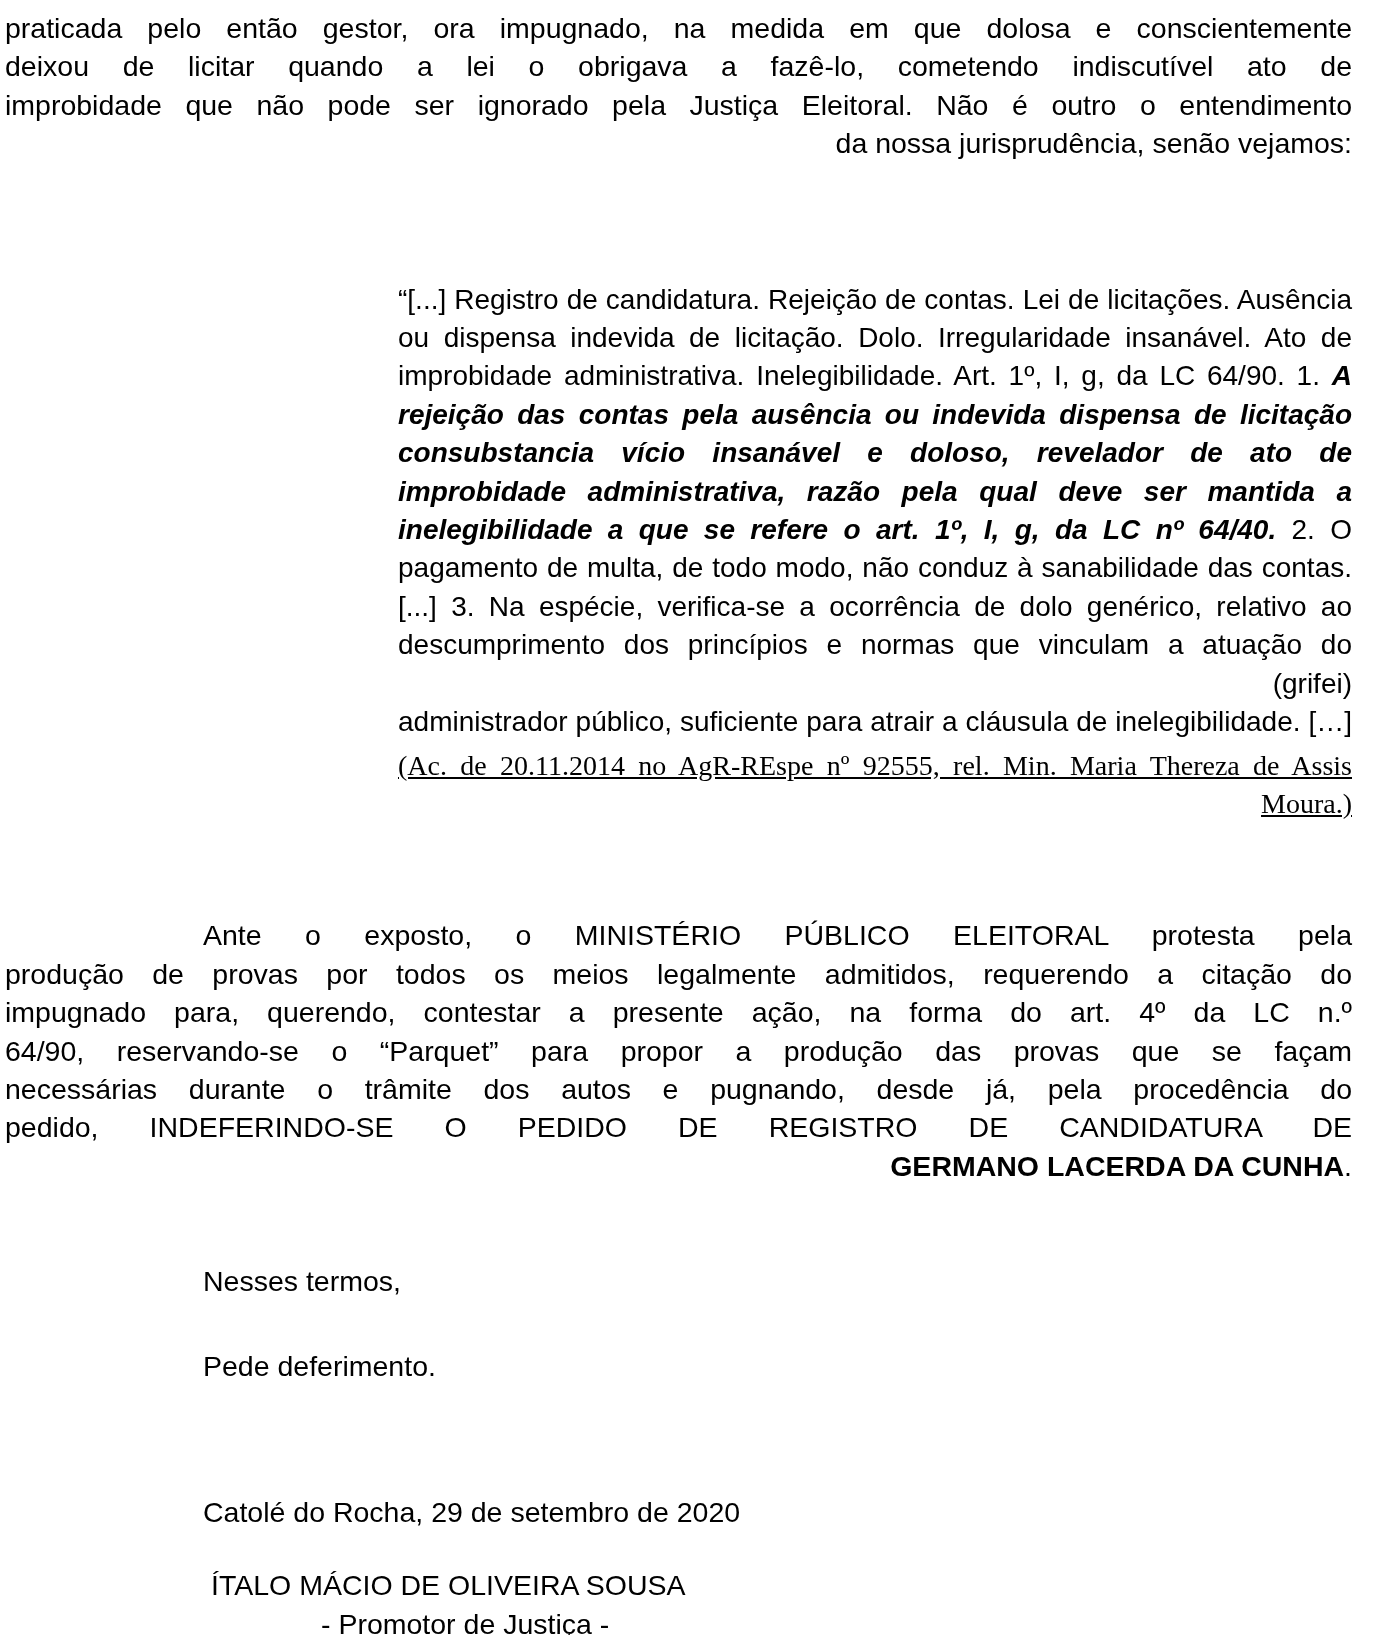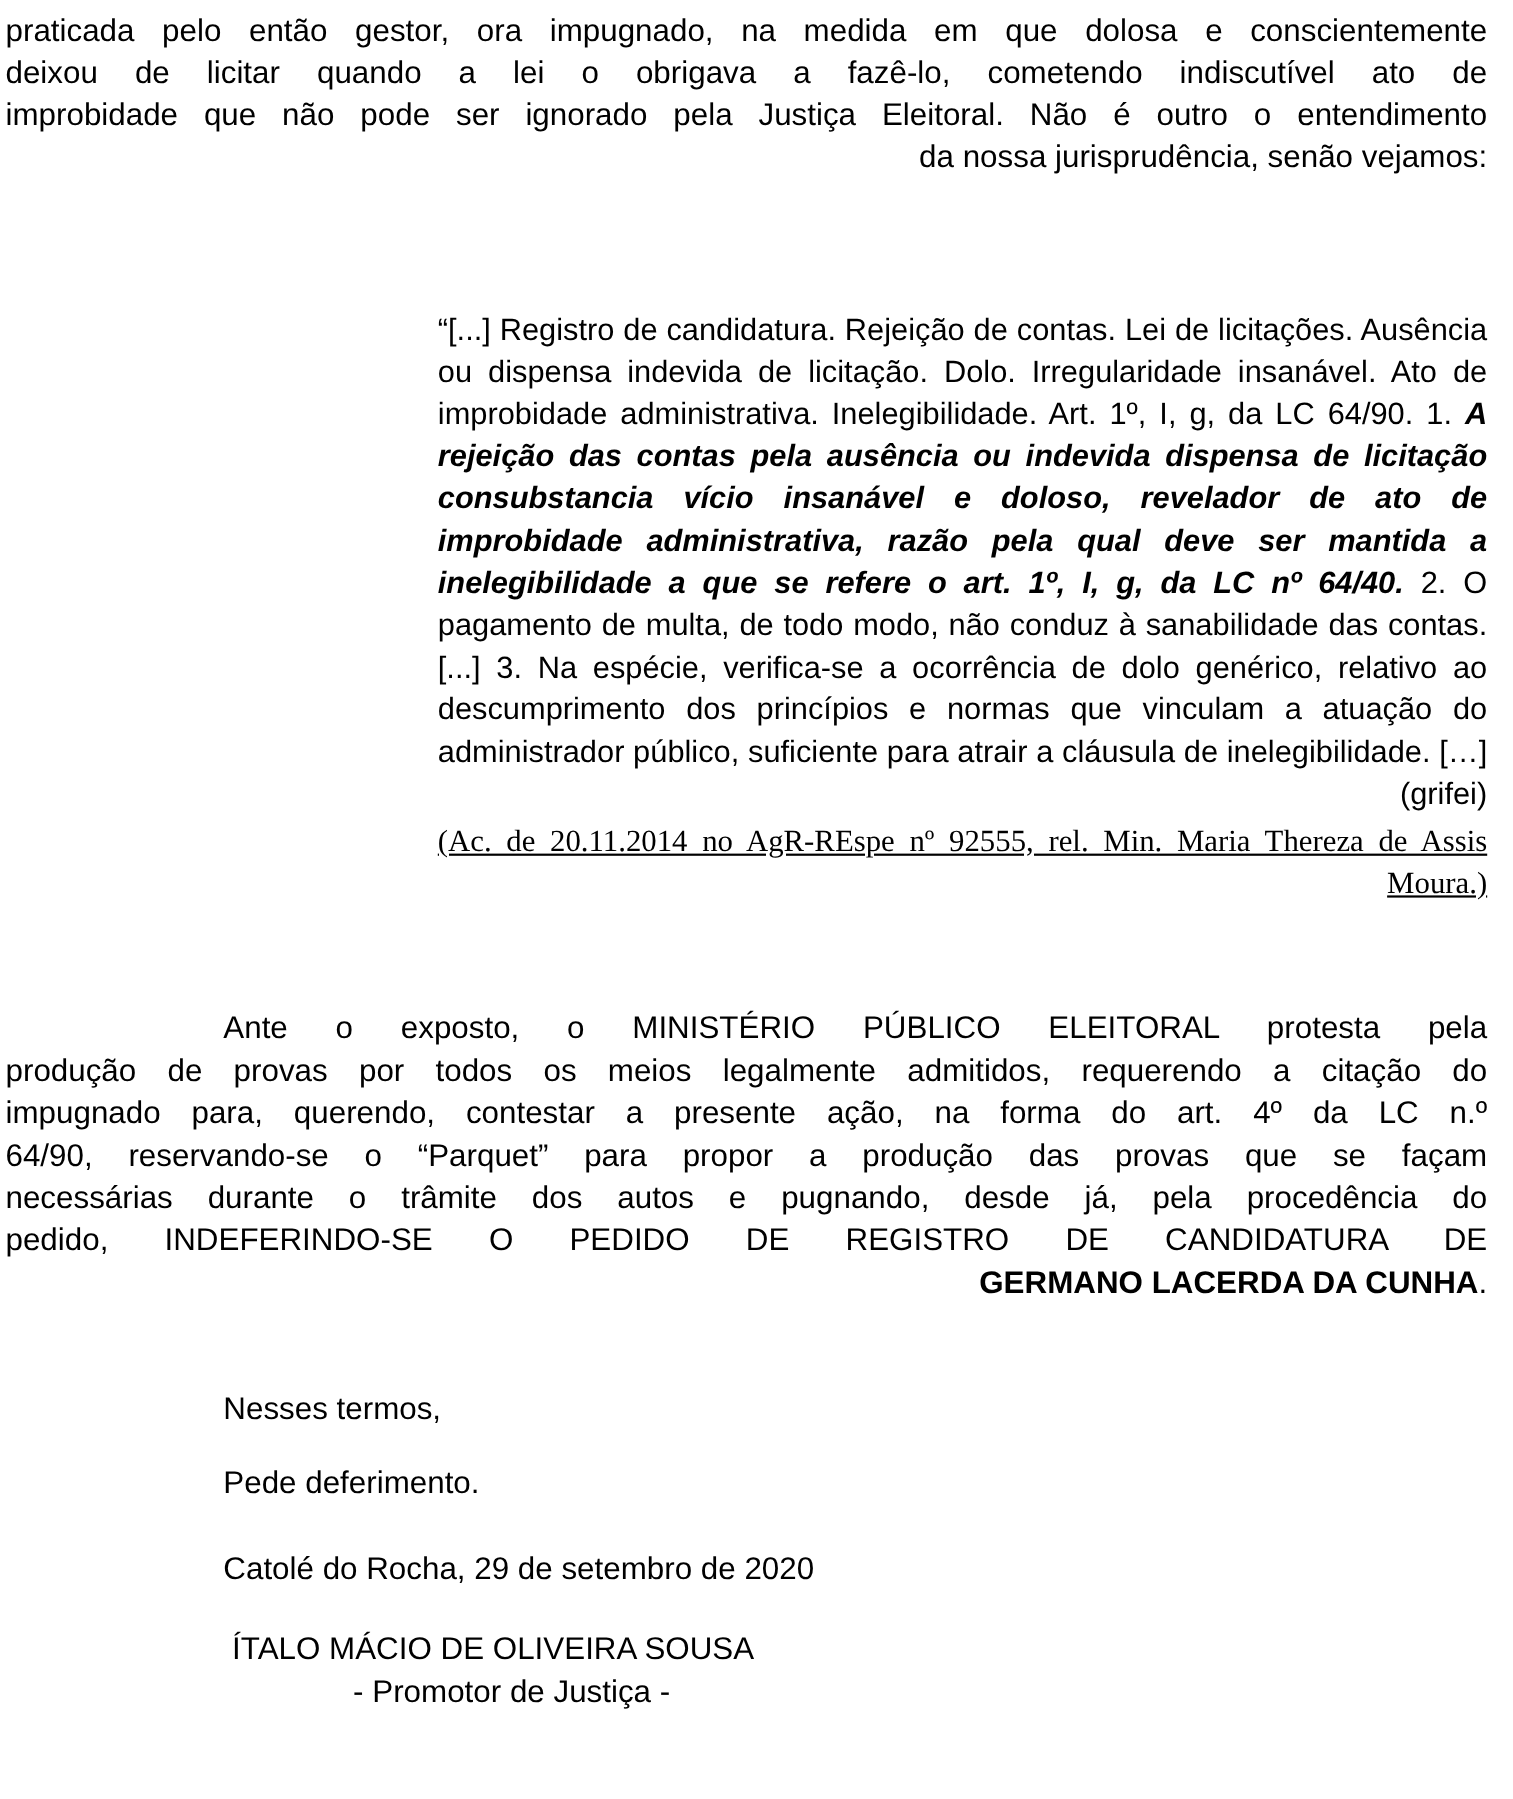--- a/index.html
+++ b/index.html
@@ -34,22 +34,22 @@
   .citation {
     margin-top: 5px;
     margin-left: 393px;
     font-family: "Liberation Serif", serif;
     font-style: italic;
     font-size: 28px;
   }
   .citation .line { text-decoration: underline; }
   .p2 { margin-top: 93px; }
   .closing-nesses { margin-top: 77px; margin-left: 198px; }
-  .closing-pede   { margin-top: 28px; margin-left: 198px; }
-  .closing-catole { margin-top: 40px; margin-left: 198px; }
+  .closing-pede   { margin-top: 46px; margin-left: 198px; }
+  .closing-catole { margin-top: 108px; margin-left: 198px; }
   .signature { margin-top: 35px; margin-left: 206px; }
   .sig-title { padding-left: 110px; }
 </style>
 </head>
 <body>
 
 <div class="page">
 
   <div class="para p1">
       <div class="line just"><span class="seg-regular">praticada pelo então gestor, ora impugnado, na medida em que dolosa e conscientemente</span></div>
@@ -62,22 +62,22 @@
       <div class="line just"><span class="seg-regular">“[...] Registro de candidatura. Rejeição de contas. Lei de licitações. Ausência</span></div>
       <div class="line just"><span class="seg-regular">ou dispensa indevida de licitação. Dolo. Irregularidade insanável. Ato de</span></div>
       <div class="line just"><span class="seg-regular">improbidade administrativa. Inelegibilidade. Art. 1º, I, g, da LC 64/90. 1. </span><span class="seg-bold-italic">A</span></div>
       <div class="line just"><span class="seg-bold-italic">rejeição das contas pela ausência ou indevida dispensa de licitação</span></div>
       <div class="line just"><span class="seg-bold-italic">consubstancia vício insanável e doloso, revelador de ato de</span></div>
       <div class="line just"><span class="seg-bold-italic">improbidade administrativa, razão pela qual deve ser mantida a</span></div>
       <div class="line just"><span class="seg-bold-italic">inelegibilidade a que se refere o art. 1º, I, g, da LC nº 64/40.</span><span class="seg-regular"> 2. O</span></div>
       <div class="line just"><span class="seg-regular">pagamento de multa, de todo modo, não conduz à sanabilidade das contas.</span></div>
       <div class="line just"><span class="seg-regular">[...] 3. Na espécie, verifica-se a ocorrência de dolo genérico, relativo ao</span></div>
       <div class="line just"><span class="seg-regular">descumprimento dos princípios e normas que vinculam a atuação do</span></div>
+      <div class="line"><span class="seg-regular">(grifei)</span></div>
       <div class="line just"><span class="seg-regular">administrador público, suficiente para atrair a cláusula de inelegibilidade. […]</span></div>
-      <div class="line"><span class="seg-regular">(grifei)</span></div>
     </div>
 
   <div class="para citation">
       <div class="line just"><span class="seg-regular">(Ac. de 20.11.2014 no AgR-REspe nº 92555, rel. Min. Maria Thereza de Assis</span></div>
       <div class="line"><span class="seg-regular">Moura.)</span></div>
     </div>
 
   <div class="para p2">
       <div class="line just" style="text-indent: 198px;"><span class="seg-regular">Ante o exposto, o MINISTÉRIO PÚBLICO ELEITORAL protesta pela</span></div>
       <div class="line just"><span class="seg-regular">produção de provas por todos os meios legalmente admitidos, requerendo a citação do</span></div>

